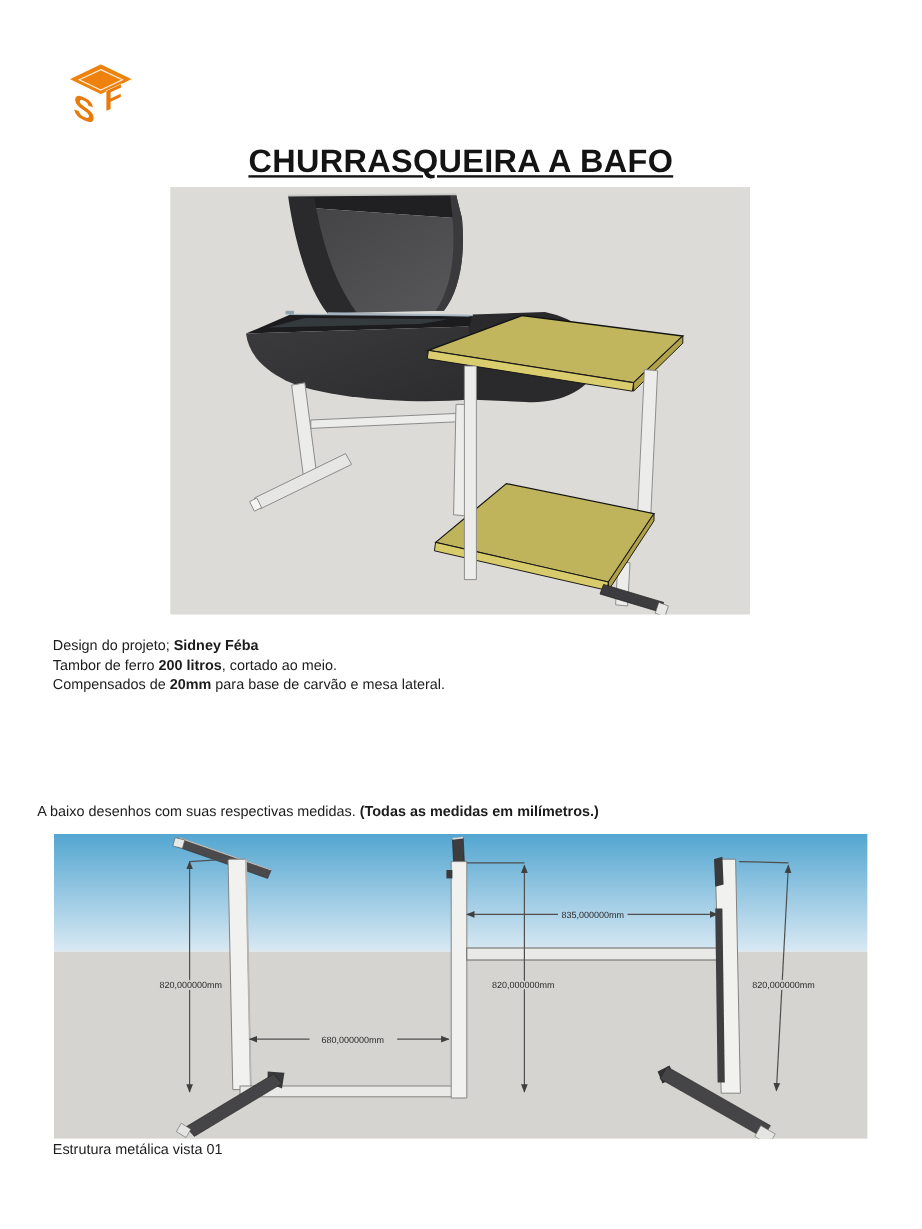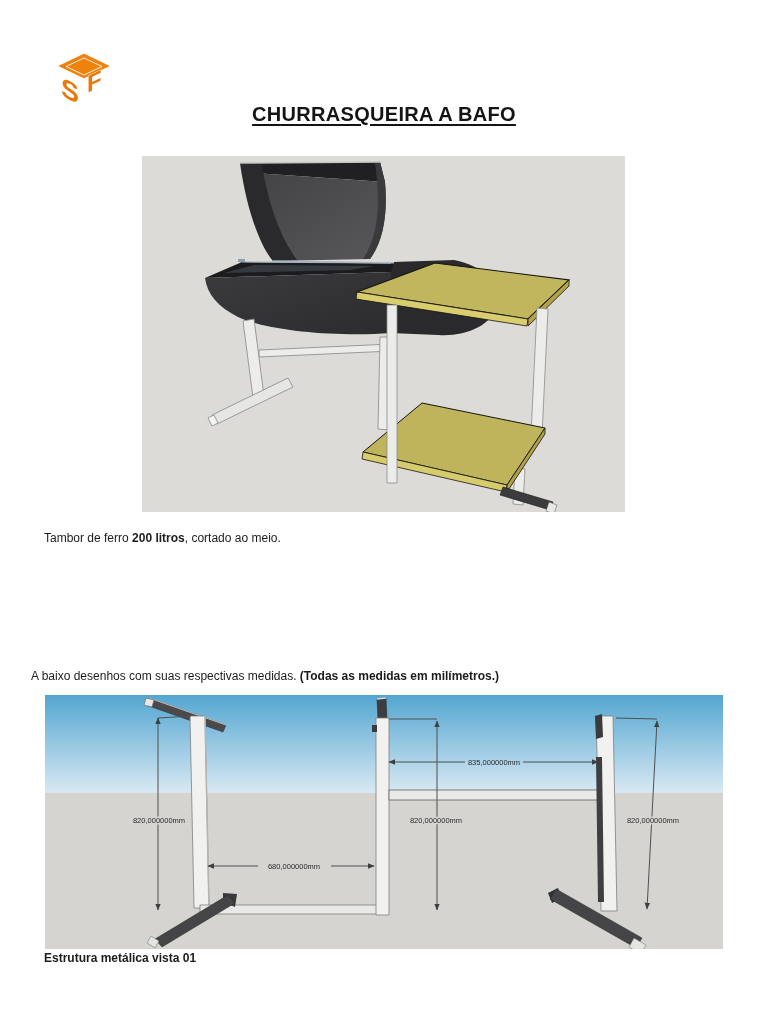--- a/index.html
+++ b/index.html
@@ -2,32 +2,32 @@
 <html><head>
 <meta charset="utf-8">
 <style>
   html,body{margin:0;padding:0;background:#ffffff;}
   .page{
     position:relative;width:768px;height:1024px;background:#ffffff;overflow:hidden;
     font-family:"Liberation Sans", sans-serif;color:#1c1c1c;
   }
   .logo{position:absolute;left:55px;top:51px;}
   .title{
-    position:absolute;left:0;right:0;top:103px;margin:0;text-align:center;
-    font-size:20px;font-weight:700;color:#141414;letter-spacing:.3px;
+    position:absolute;left:0;right:0;top:103px;margin:16px;text-align:center;
+    font-size:27px;font-weight:700;color:#141414;letter-spacing:.3px;
     text-decoration:underline;text-decoration-thickness:2px;text-underline-offset:3px;
   }
   .render-box{position:absolute;left:142px;top:156px;width:483px;height:356px;background:#dcdbd7;}
   .desc{position:absolute;left:44px;top:531px;width:690px;font-size:12px;line-height:15.8px;}
   .desc p{margin:0;}
   .desc .heading{font-weight:700;margin-bottom:15.8px;}
   b{font-weight:700;}
   .note{position:absolute;left:31px;top:669px;margin:0;font-size:12px;}
   .drawing-box{position:absolute;left:45px;top:695px;width:678px;height:254px;}
-  .caption{position:absolute;left:44px;top:951px;margin:0;font-size:12px;font-weight:700;}
+  .caption{position:absolute;left:44px;top:951px;margin:0;font-size:12px;font-weight:400;}
   .dim-label{font-family:"Liberation Sans", sans-serif;font-size:7.5px;fill:#2b2b2b;}
   .dim-masked{paint-order:stroke;stroke:#d6d4d0;stroke-width:3px;}
   svg{display:block;}
 </style>
 </head>
 <body>
 
 <div class="page">
 
   <svg class="logo" width="58" height="62" viewBox="0 0 58 62">
@@ -99,21 +99,23 @@
       <polygon points="245,149 255,149 255,327 245,327" fill="#ececea" stroke="#8a8a88" stroke-width="0.8"></polygon>
 
       <g>
         <polygon points="361,331 411,346 408,354 358,339" fill="#3c3c3e" stroke="#1a1a1a" stroke-width="0.6"></polygon>
         <polygon points="407,346 415,349 412,358 404,355" fill="#e8e8e6" stroke="#555555" stroke-width="0.5"></polygon>
       </g>
     </svg>
   </div>
 
   <div class="desc">
+    <p><span>Design do projeto; </span><b>Sidney Féba</b></p>
     <p><span>Tambor de ferro </span><b>200 litros</b><span>, cortado ao meio.</span></p>
+    <p><span>Compensados de </span><b>20mm</b><span> para base de carvão e mesa lateral.</span></p>
   </div>
 
   <p class="note"><span>A baixo desenhos com suas respectivas medidas. </span><b>(Todas as medidas em milímetros.)</b></p>
 
   <div class="drawing-box">
     <svg width="678" height="254" viewBox="0 0 678 254">
       <defs>
         <linearGradient id="skyG" x1="0" y1="0" x2="0" y2="1">
           <stop offset="0" stop-color="#53a6d1"></stop>
             <stop offset="1" stop-color="#d9e9f3"></stop>

